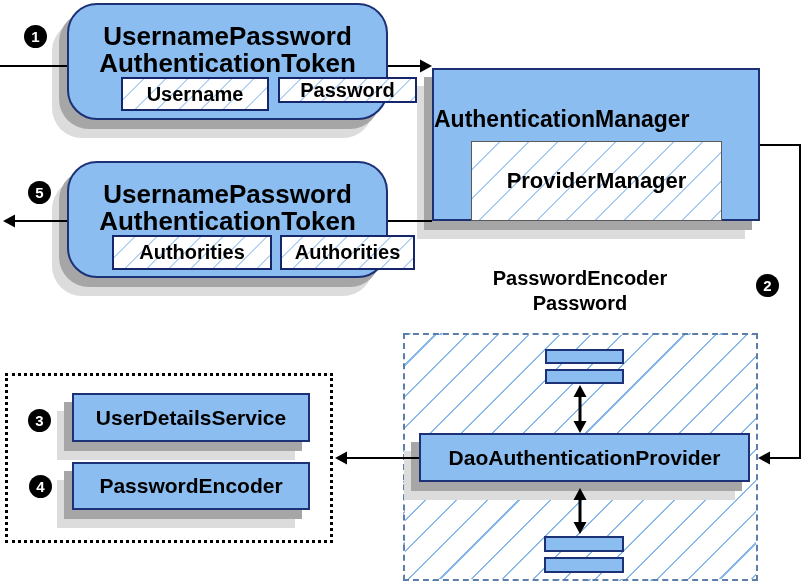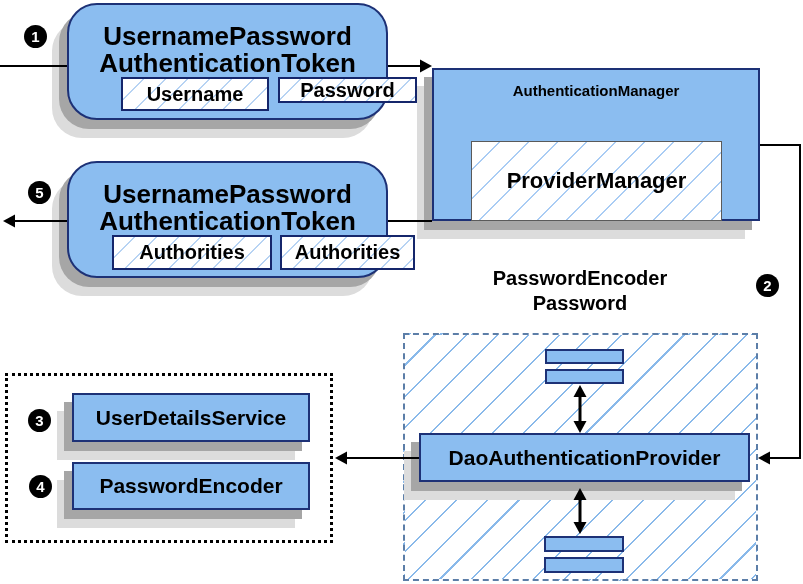--- a/index.html
+++ b/index.html
@@ -35,21 +35,21 @@
   }
   .token-title span{display:block;}
   .field{
     position:absolute;box-sizing:border-box;
     border:2px solid var(--field-border);
     background-color:#fff;
     background-image:repeating-linear-gradient(135deg,transparent 0 14px,var(--hatch-light) 14px 15.5px);
     display:flex;align-items:center;justify-content:center;
     font-weight:bold;font-size:20px;white-space:nowrap;margin-left:40px;
   }
-  .mgr-title{text-align:center;font-weight:bold;font-size:15px;margin-top:12px;white-space:nowrap;}
+  .mgr-title{text-align:left;font-weight:bold;font-size:23px;margin-top:36px;white-space:nowrap;}
   .inner-hatch{
     position:absolute;box-sizing:border-box;border:1px solid #5a5a5a;
     background-color:#fff;
     background-image:repeating-linear-gradient(135deg,transparent 0 19px,#A9CCF4 19px 20.5px);
     display:flex;align-items:center;justify-content:center;
     font-weight:bold;font-size:22px;white-space:nowrap;margin-top:16px;
   }
   .group-label{
     position:absolute;text-align:center;font-weight:bold;font-size:20px;line-height:25px;white-space:nowrap;
   }

